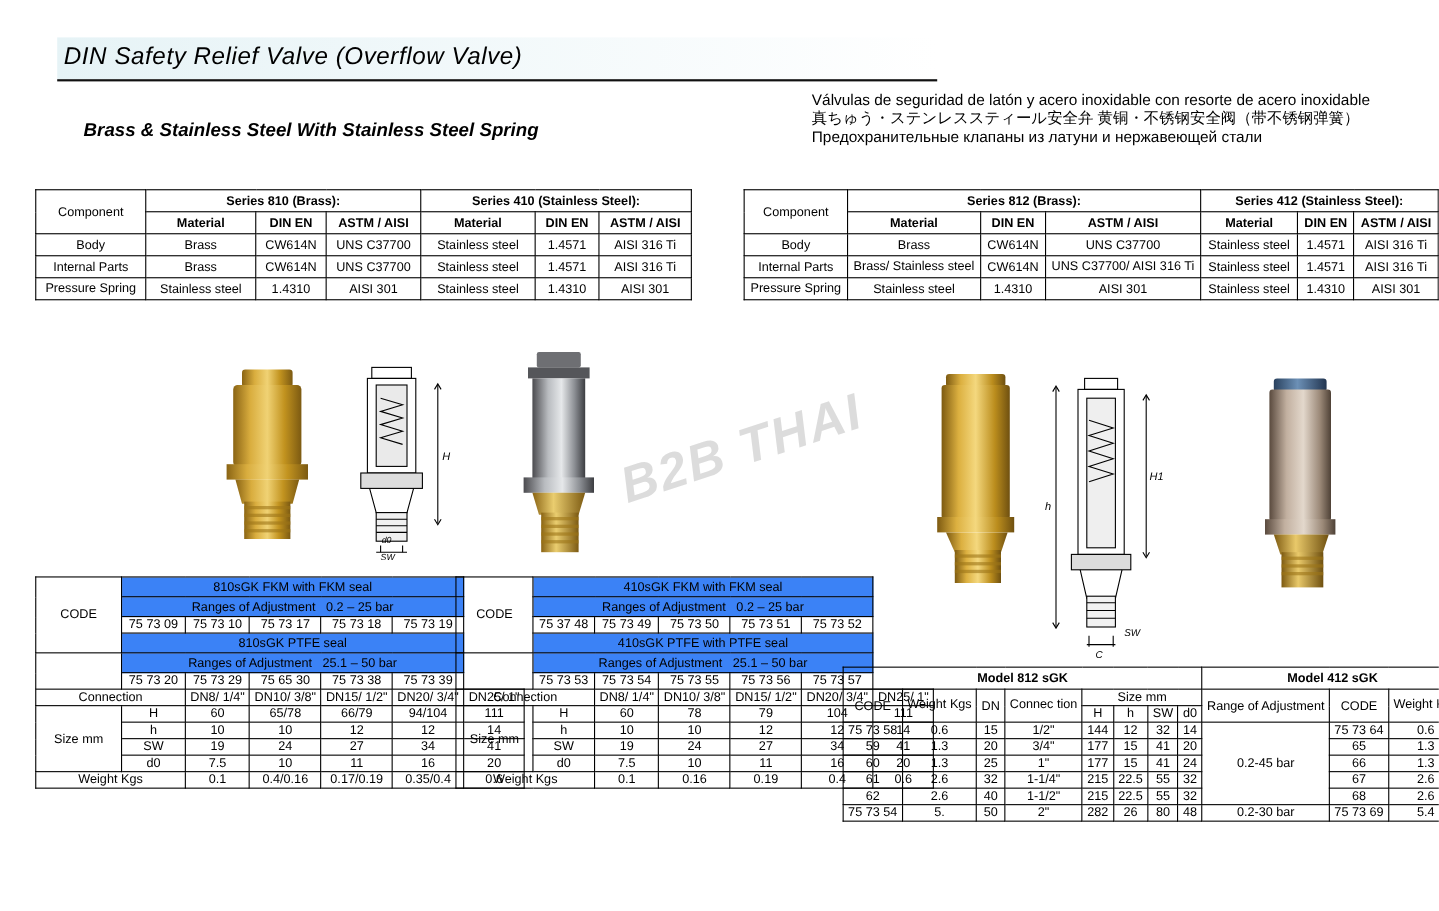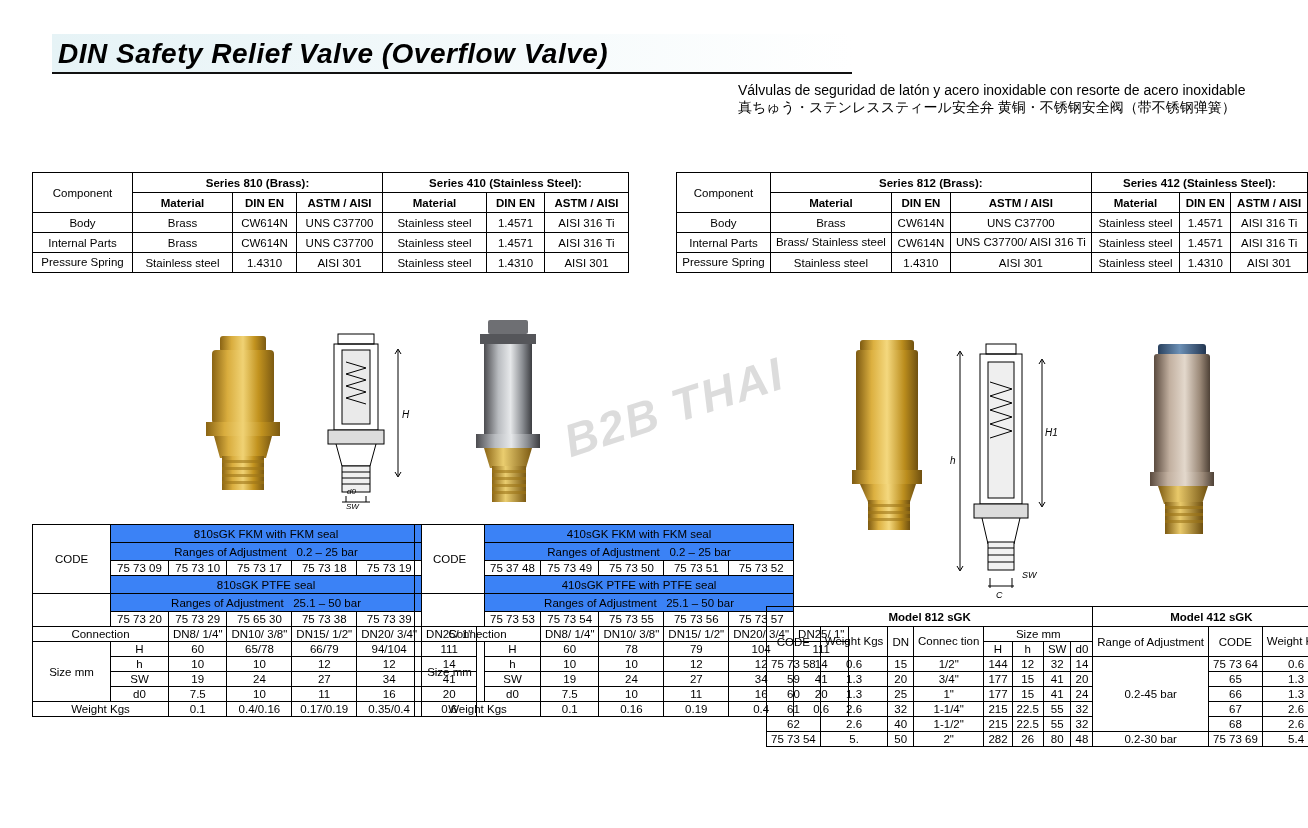--- a/index.html
+++ b/index.html
@@ -18,22 +18,22 @@
   
   .title-band {
     position: absolute;
     left: 52px; top: 34px; width: 800px; height: 40px;
     background: linear-gradient(to right, #e6f3f6, #ffffff);
     border-bottom: 2px solid #111;
   }
   .title-text {
     position: absolute;
     left: 58px; top: 38px;
-    font-size: 28px;
-    font-weight: bold;
+    font-size: 22px;
+    font-weight: normal;
     font-style: italic;
     letter-spacing: 0.5px;
   }
   .subtitle-text {
     position: absolute;
     left: 76px; top: 109px;
     font-size: 17px;
     font-weight: bold;
     font-style: italic;
   }
@@ -110,24 +110,26 @@
     font-weight: bold;
   }
 </style>
 </head>
 <body>
 
 <div class="page">
 
   <div class="title-band"></div>
   <div class="title-text">DIN  Safety Relief Valve  (Overflow Valve)</div>
+  <div class="subtitle-text">Brass &amp; Stainless Steel With Stainless Steel Spring</div>
 
   <div class="ml">
     <div>Válvulas de seguridad de latón y acero inoxidable con  resorte de acero inoxidable</div>
     <div>真ちゅう・ステンレススティール安全弁 黄铜・不锈钢安全阀（带不锈钢弹簧）</div>
+    <div>Предохранительные клапаны  из латуни и нержавеющей стали</div>
   </div>
 
   <table class="spec" id="mat-left">
     <tbody>
         <tr>
       <td rowspan="2" style="width:100px">Component</td>
       <th colspan="3">Series 810 (Brass):</th>
       <th colspan="3">Series 410 (Stainless Steel):</th>
     </tr>
     <tr>

